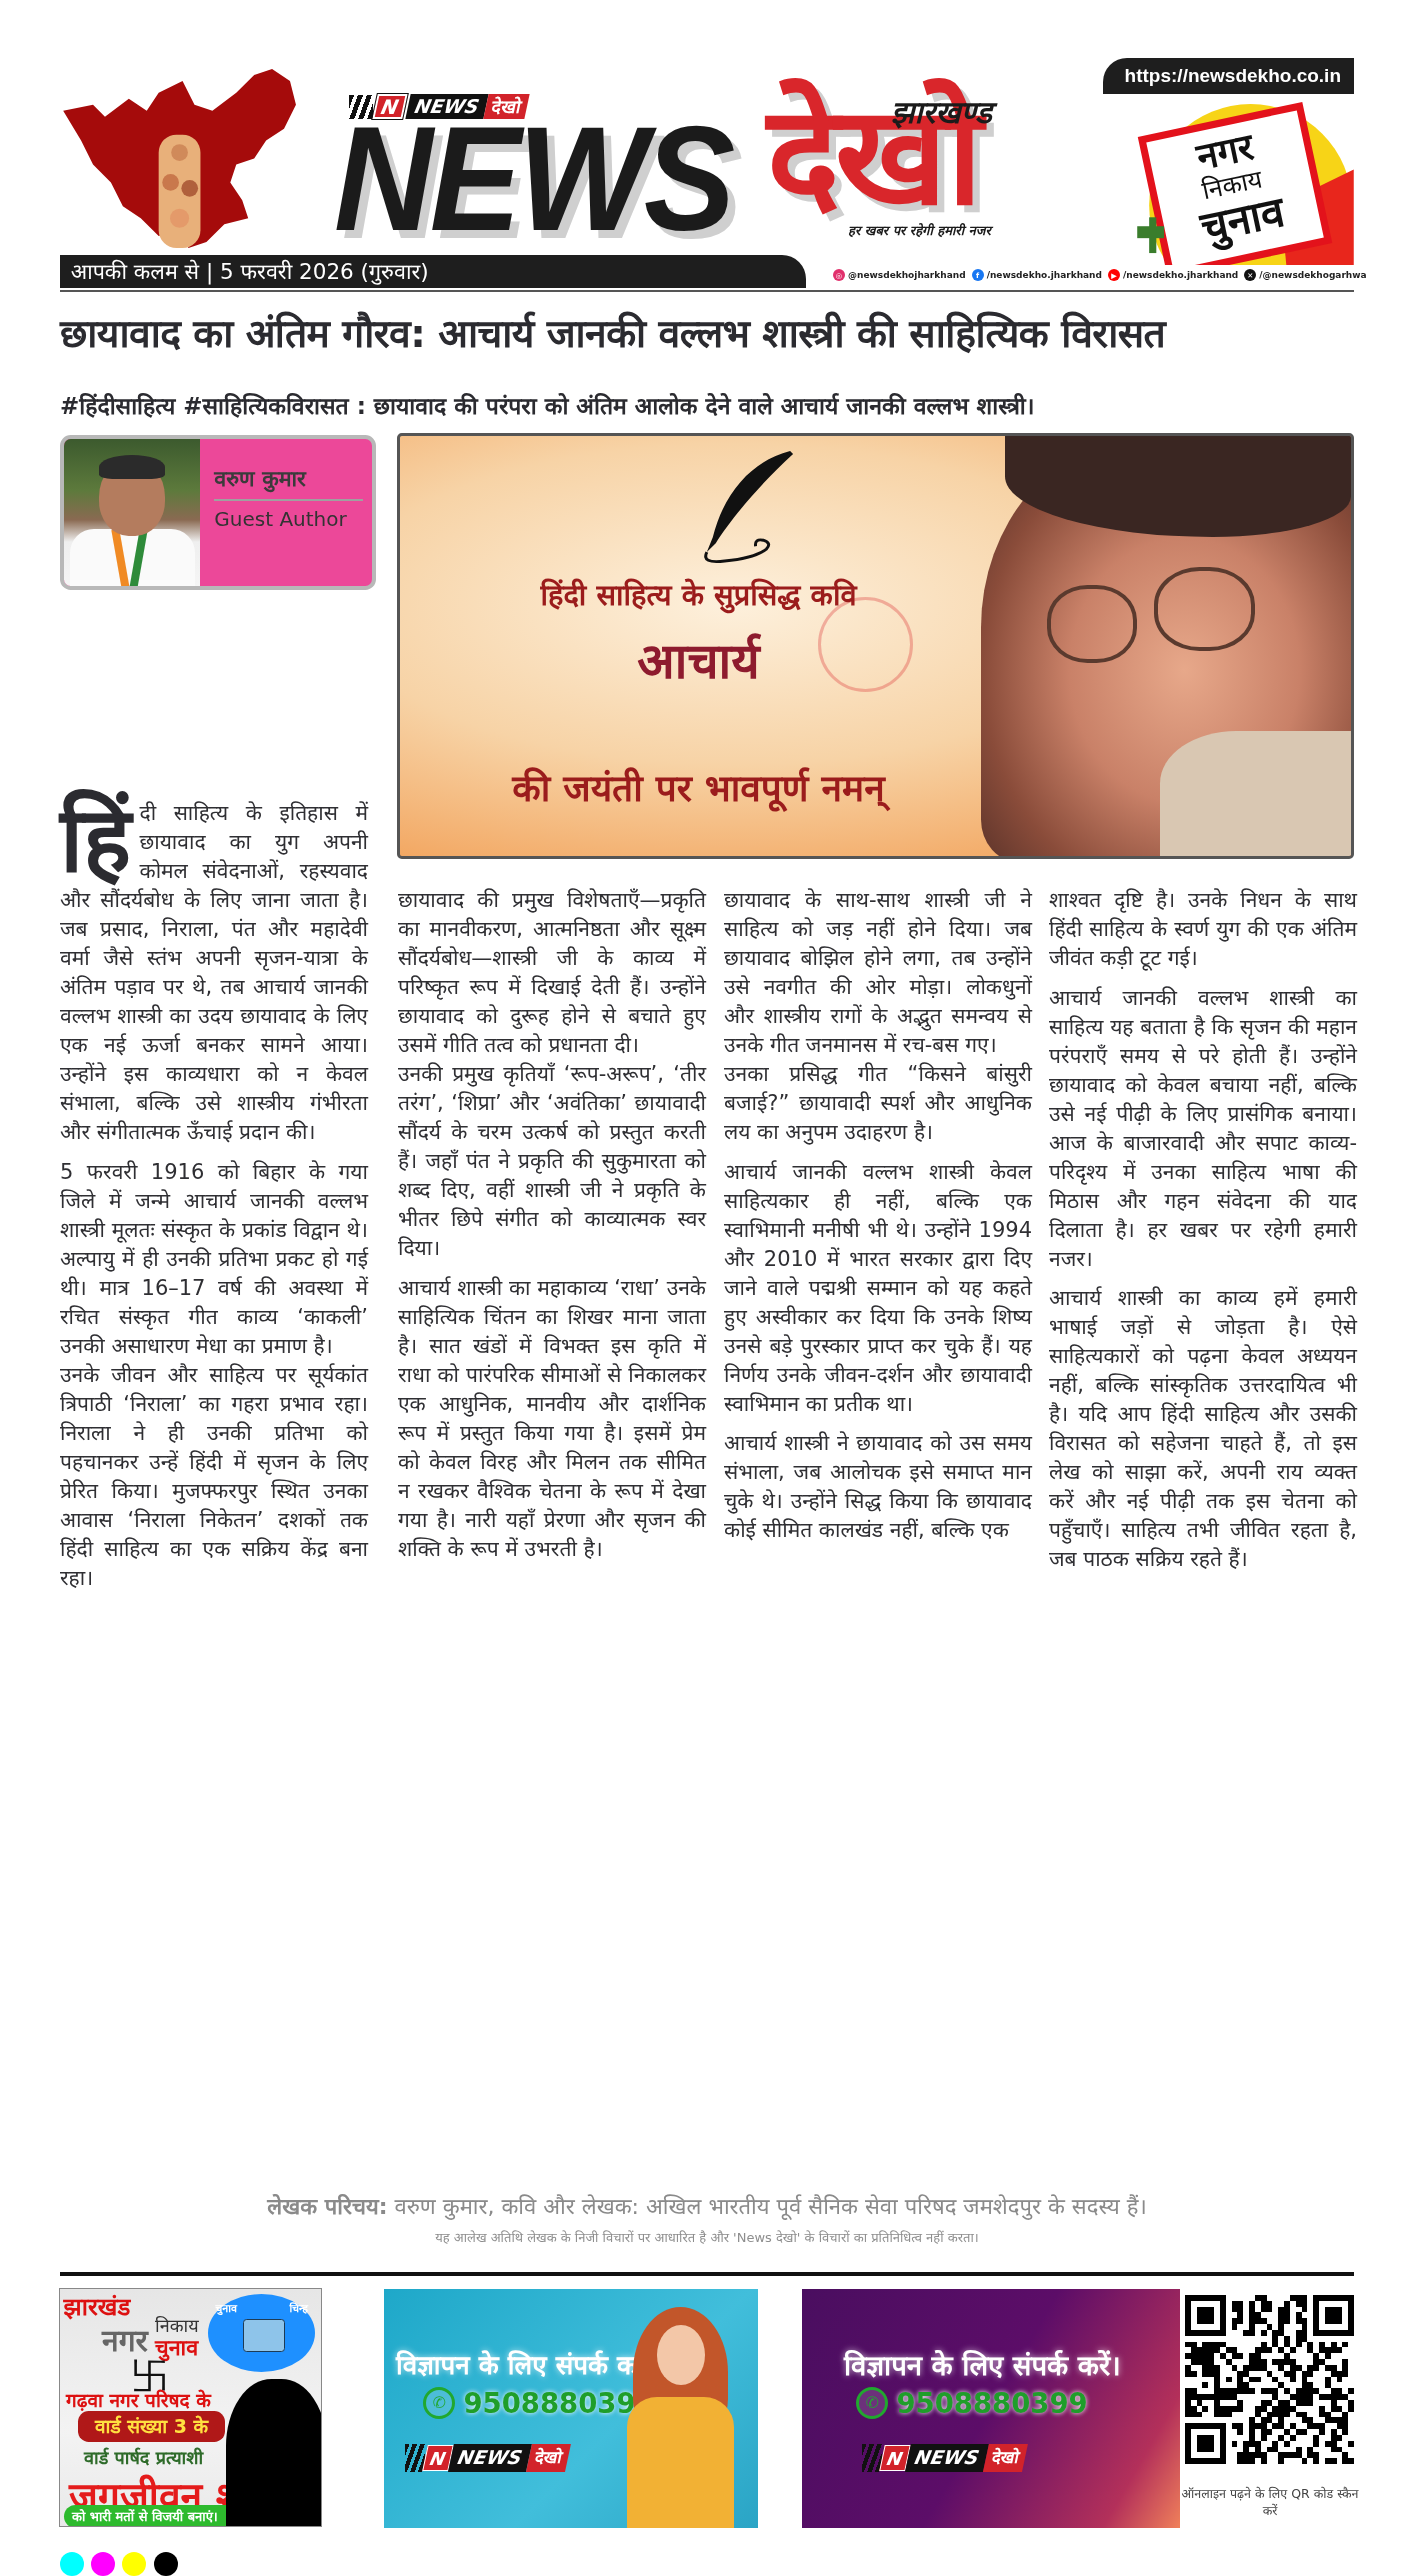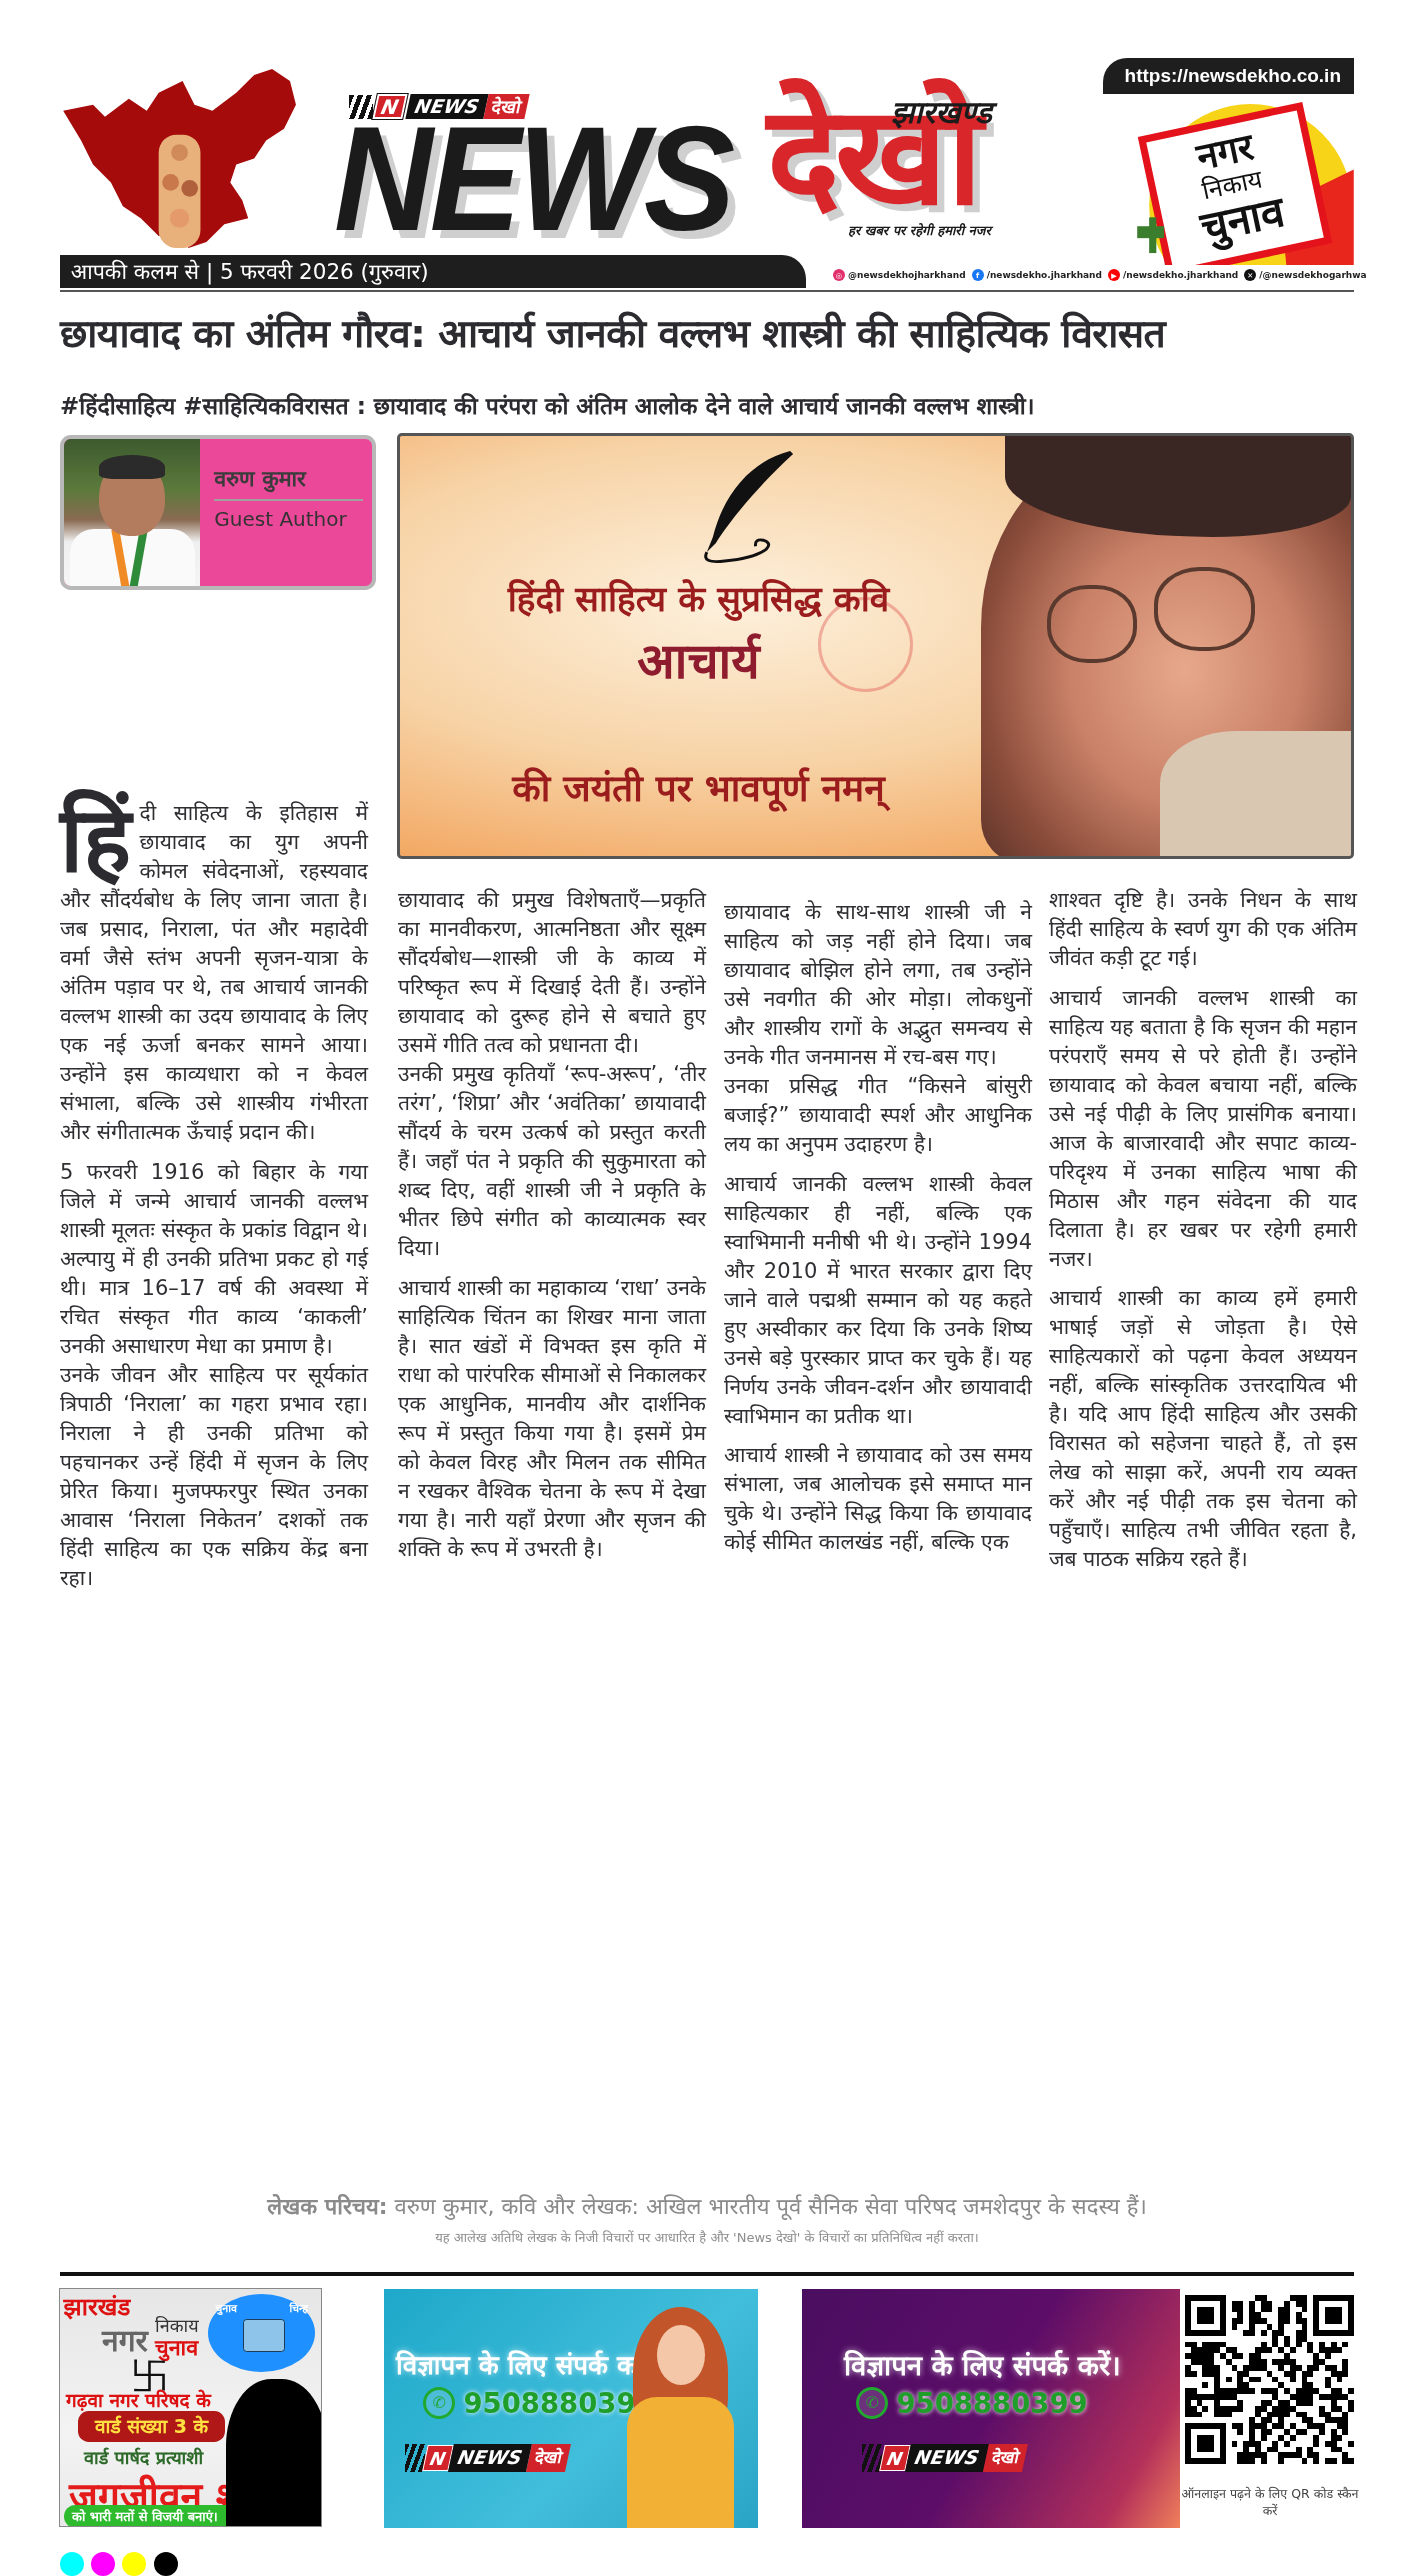--- a/index.html
+++ b/index.html
@@ -48,33 +48,33 @@
 
   
   .hero { left: 397px; top: 433px; width: 957px; height: 426px; border: 3px solid #555; border-radius: 4.8px; overflow: hidden; background: radial-gradient(ellipse at 35% 40%, #fdf0dc 0%, #f7d3a6 45%, #f2a25a 85%, #ec8c3a 100%); }
   .hero .quill { position:absolute; left: 289px; top: 12px; width: 113px; height: 119px; }
   .hero .portrait { position:absolute; right: 0; top: 0; width: 370px; height: 426px; background: radial-gradient(ellipse at 55% 55%, #e7a88a 0%, #c98168 40%, #8a4c3a 70%, #4a2a24 100%); border-radius: 45% 0 0 10%; }
   .hero .portrait .glasses1 { position:absolute; left: 66px; top: 149px; width: 90px; height: 78px; border: 4.8px solid #5a3a2e; border-radius: 45%; }
   .hero .portrait .glasses2 { position:absolute; left: 173px; top: 131px; width: 101px; height: 84px; border: 4.8px solid #5a3a2e; border-radius: 45%; }
   .hero .portrait .hair { position:absolute; left: 24px; top: 0; width: 346px; height: 101px; background:#3a2622; border-radius: 0 0 40% 60%; }
   .hero .portrait .collar { position:absolute; left: 179px; bottom: 0; width: 191px; height: 131px; background:#d9c7b2; border-radius: 40% 0 0 0; }
   .hero-line { position:absolute; width: 597px; text-align: center; color: #9b1c1c; font-weight: bold; }
-  .hero-l1 { left: 0; top: 138px; font-size: 35px; }
+  .hero-l1 { left: 0; top: 138px; font-size: 29px; }
   .hero-l2 { left: 0; top: 190px; font-size: 49px; color: #8e1b2e; }
   .hero-l3 { left: 0; top: 249px; font-size: 53px; }
   .hero-l4 { left: 0; top: 325px; font-size: 37px; }
   .hero .stamp { position:absolute; left: 418px; top: 161px; width: 95px; height: 95px; border: 3.6px solid rgba(220,60,60,0.35); border-radius: 50%; }
 
   
   .col { position: absolute; width: 308px; font-size: 21px; line-height: 29px; text-align: justify; color: #2f2f33; }
   .col p { margin-bottom: 10.7px; }
   .col p.tight { margin-bottom: 0; }
   .col1 { left: 60px; top: 799px; }
   .col2 { left: 398px; top: 886px; }
-  .col3 { left: 724px; top: 886px; margin-top: 12px; }
+  .col3 { left: 724px; top: 886px; }
   .col4 { left: 1049px; top: 886px; }
   .dropcap { float: left; font-weight: bold; font-size: 90px; line-height: 78px; margin: 2.4px 8.4px 0 0; color: #2b2b30; }
 
   
   .bio { left: 60px; top: 2190px; width: 1294px; text-align: center; font-size: 22px; color: #8a8a8a; }
   .bio b { color: #8a8a8a; }
   .disclaimer { left: 60px; top: 2228px; width: 1294px; text-align: center; font-size: 13px; color: #8e8e8e; }
   .footer-rule { left: 60px; top: 2272px; width: 1294px; height: 3.6px; background: #111; }
 
   

